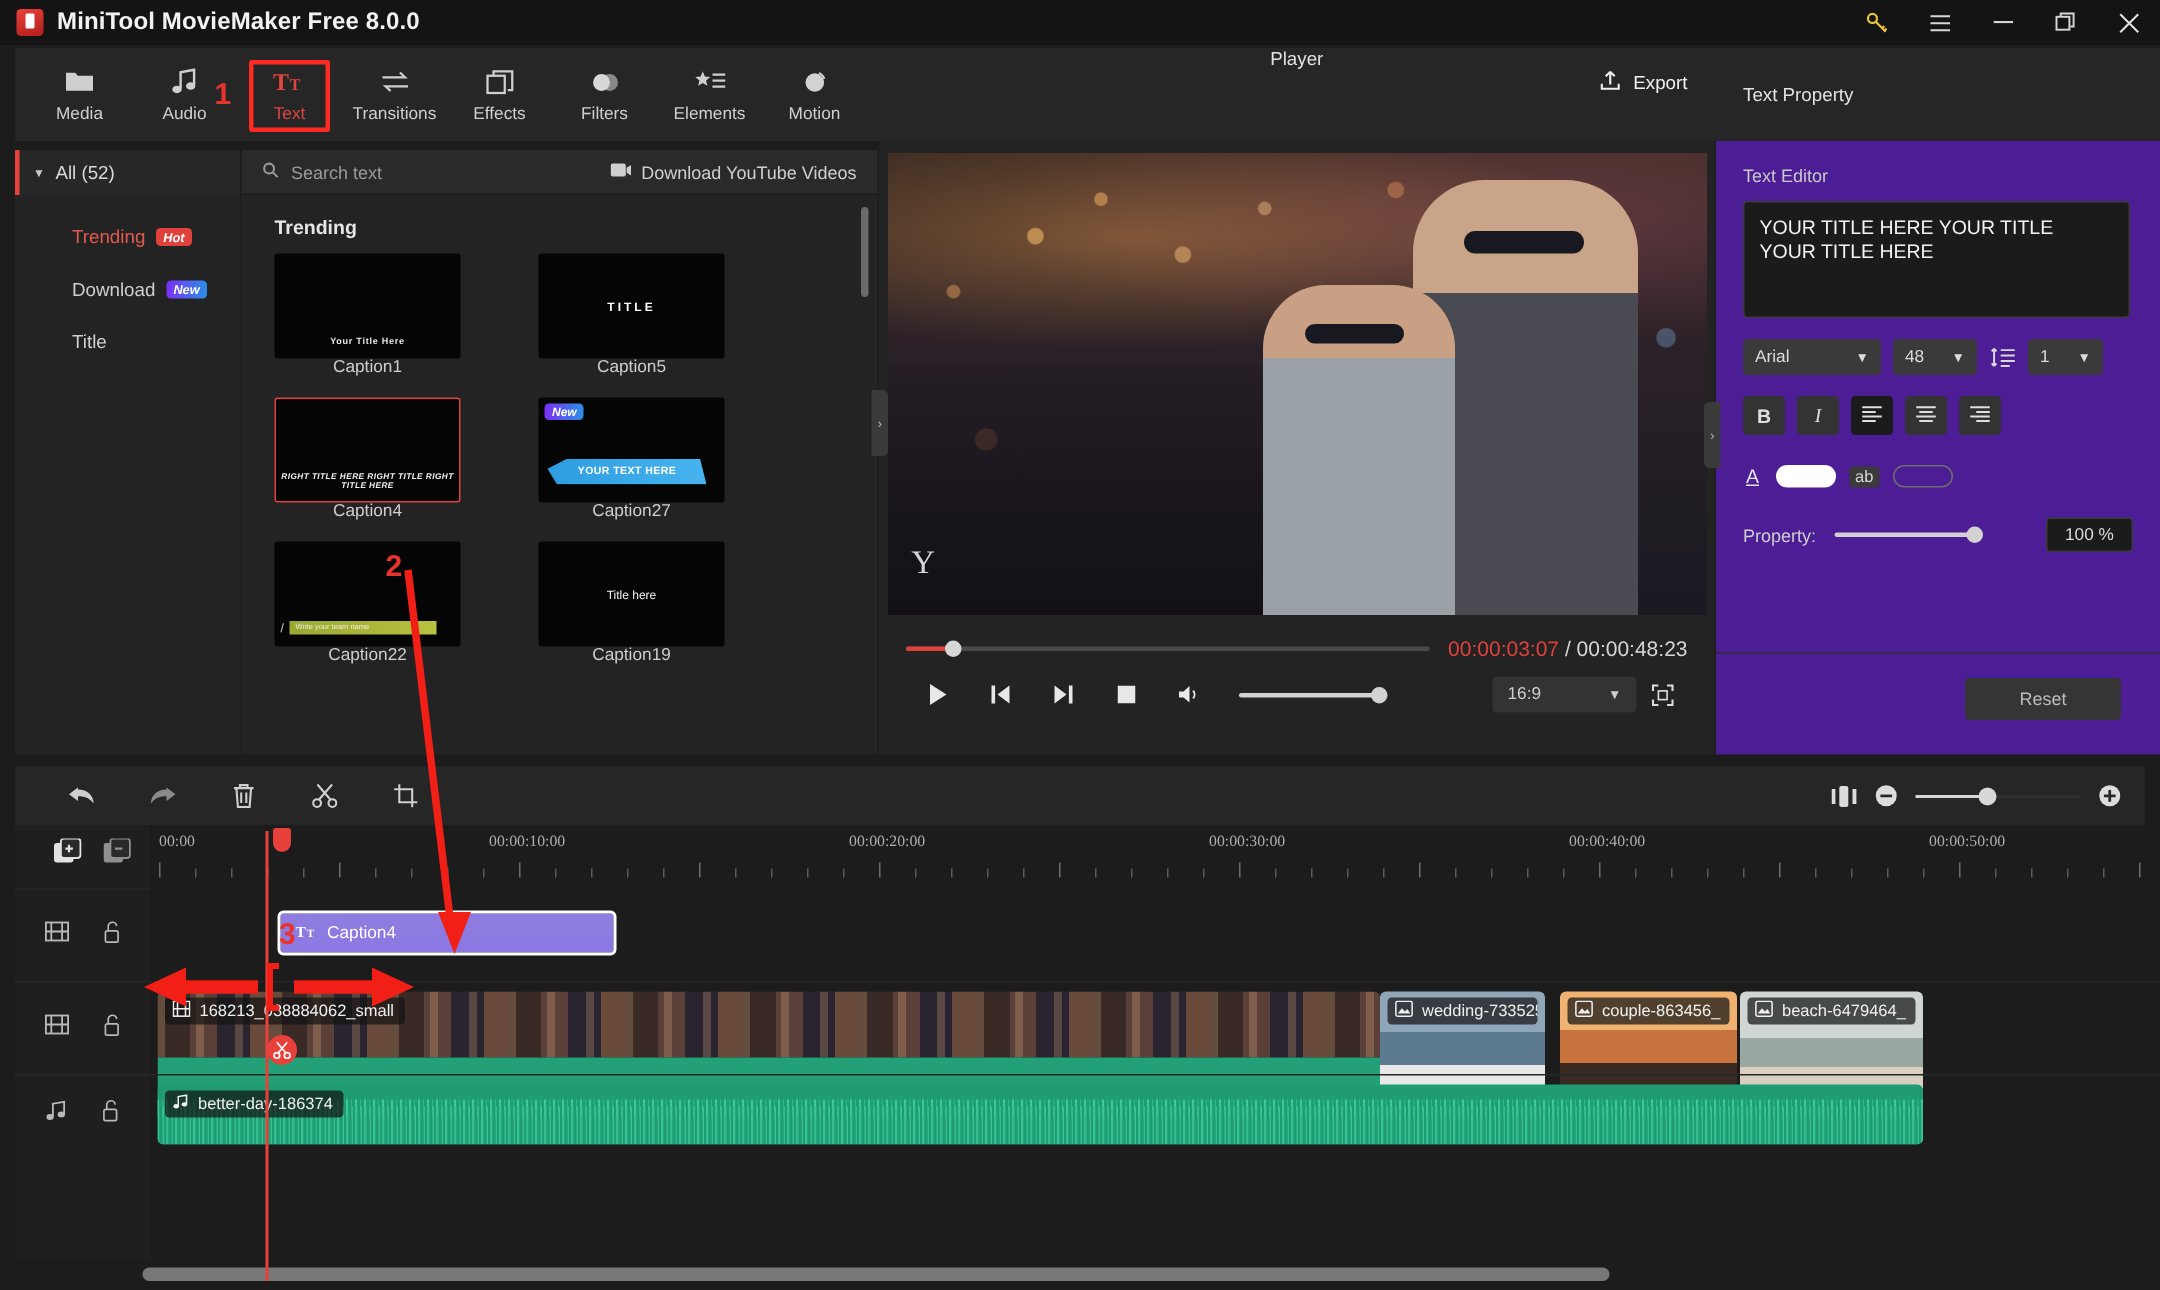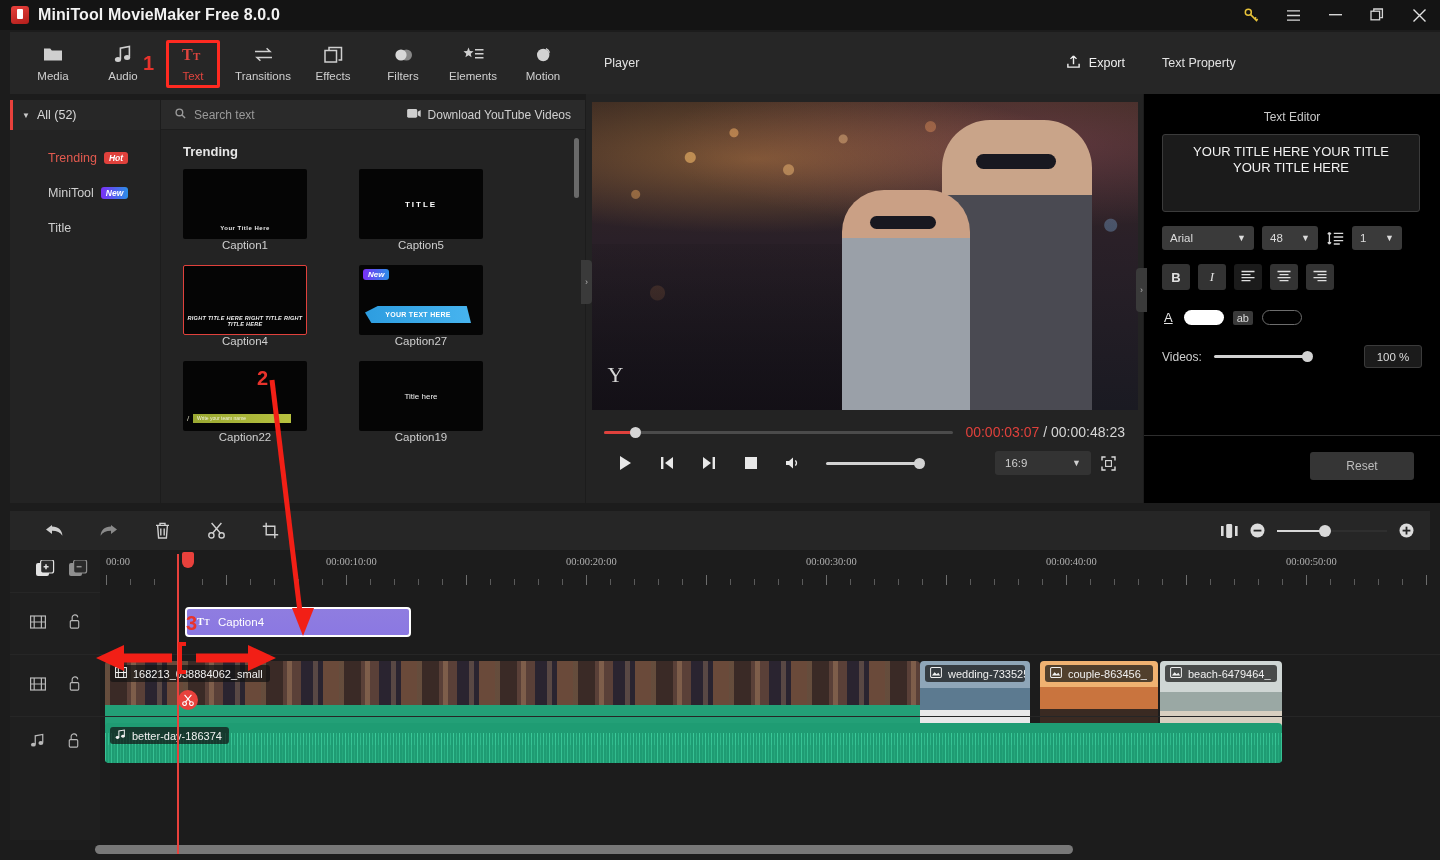--- a/index.html
+++ b/index.html
@@ -146,21 +146,21 @@
     background:#3a3a3a; border-radius:0 4px 4px 0; display:flex;
     align-items:center; justify-content:center; color:#b5b5b5; font-size:9px; z-index:6;
   }
 
   
   .player {
     position: absolute; left: 586px; top: 32px; width: 557px; height: 471px;
     background: #232323;
   }
   .player-head {
-    height: 62px; background: #262626; display:flex; align-items:center; padding: 0 18px;
+    height: 62px; background: #262626; display:flex; align-items:center; padding: 0 18px; flex-direction: column;
   }
   .player-label { font-size: 12.5px; color: #e2e2e2; }
   .export-btn { margin-left:auto; display:flex; align-items:center; gap:8px; font-size:12.5px; color:#f0f0f0; }
   .stage {
     position: relative; margin: 8px auto 0 auto; width: 546px; height: 308px;
     background: #000; overflow: hidden;
   }
   .stage .scene { position:absolute; inset:0; }
   .scene .bg {
     position:absolute; inset:0;
@@ -220,22 +220,21 @@
   .ratio-sel {
     margin-left:auto; width:96px; height:24px; background:#333; border-radius:3px;
     display:flex; align-items:center; padding:0 10px; font-size:11.5px; color:#cfcfcf;
   }
   .ratio-sel .cv { margin-left:auto; font-size:9px; }
   .fullscr { width:34px; height:26px; display:flex; align-items:center; justify-content:center; color:#dcdcdc; }
 
   
   .props {
     position: absolute; left: 1144px; top: 32px; width: 296px; height: 471px;
-    background: #000000;
-    text-align: center;
+    background: #4c1d95;
   }
   .props-head { height: 62px; background: #262626; display:flex; align-items:center; padding-left: 18px; }
   .props-head span { font-size: 12.5px; color: #e2e2e2; }
   .props-body { padding: 16px 18px 0 18px; position: relative; }
   .sec-label { font-size: 12px; color: #c9c9c9; margin-bottom: 10px; }
   .text-area {
     width: 258px; height: 78px; background: #1b1b1b; border: 1px solid #3b3b3b;
     border-radius: 3px; padding: 9px 10px; font-size: 13px; color: #f2f2f2; line-height: 16px;
   }
   .ctl-row { display:flex; align-items:center; gap: 8px; margin-top: 14px; }
@@ -511,21 +510,21 @@
     <div class="all-row">
       <span class="caret">▼</span>
       <span>All (52)</span>
     </div>
     <div class="cat-list">
       <div class="cat-item sel">
         <span>Trending</span>
         <span class="badge hot">Hot</span>
       </div>
       <div class="cat-item">
-        <span>MiniTool</span>
+        <span>Download</span>
         <span class="badge new">New</span>
       </div>
       <div class="cat-item">
         <span>Title</span>
       </div>
     </div>
   </div>
 
   <div class="gallery">
     <div class="gal-head">
@@ -747,21 +746,21 @@
       </div>
 
       <div class="color-row">
         <span class="a-ico">A</span>
         <div class="swatch-white"></div>
         <span class="ab-ico">ab</span>
         <div class="swatch-empty"></div>
       </div>
 
       <div class="op-row">
-        <span class="op-label">Videos:</span>
+        <span class="op-label">Property:</span>
         <div class="op-track">
           <div class="op-knob"></div>
         </div>
         <div class="op-val">100 %</div>
       </div>
     </div>
     <div class="props-divider"></div>
     <div class="reset-btn">Reset</div>
     <div class="props-expand">›</div>
   </div>

